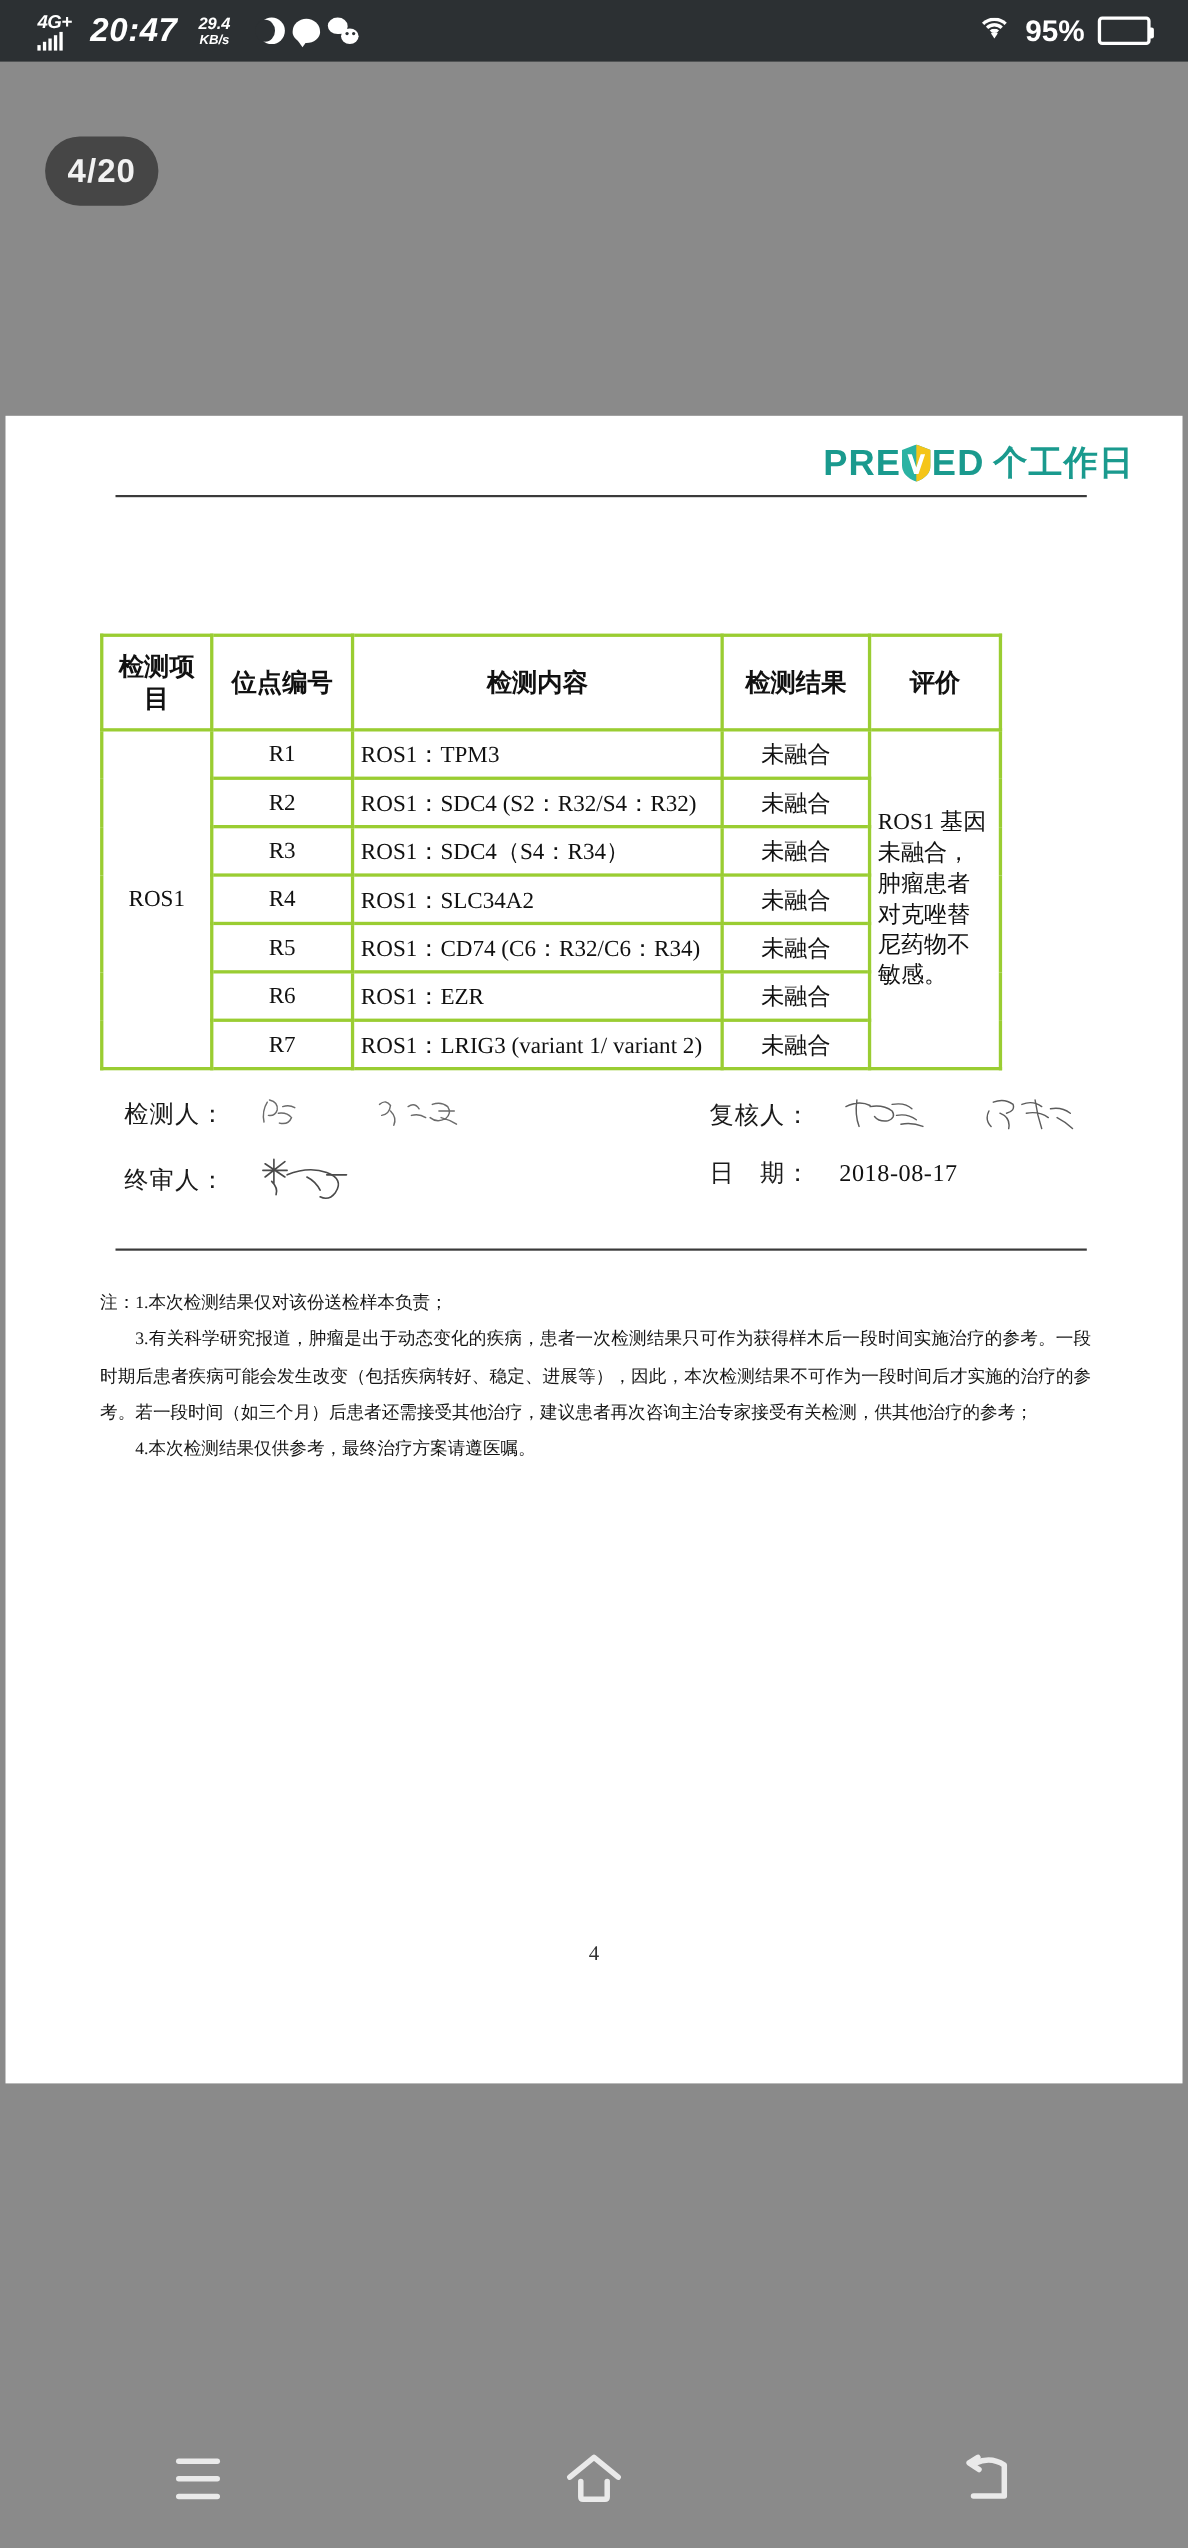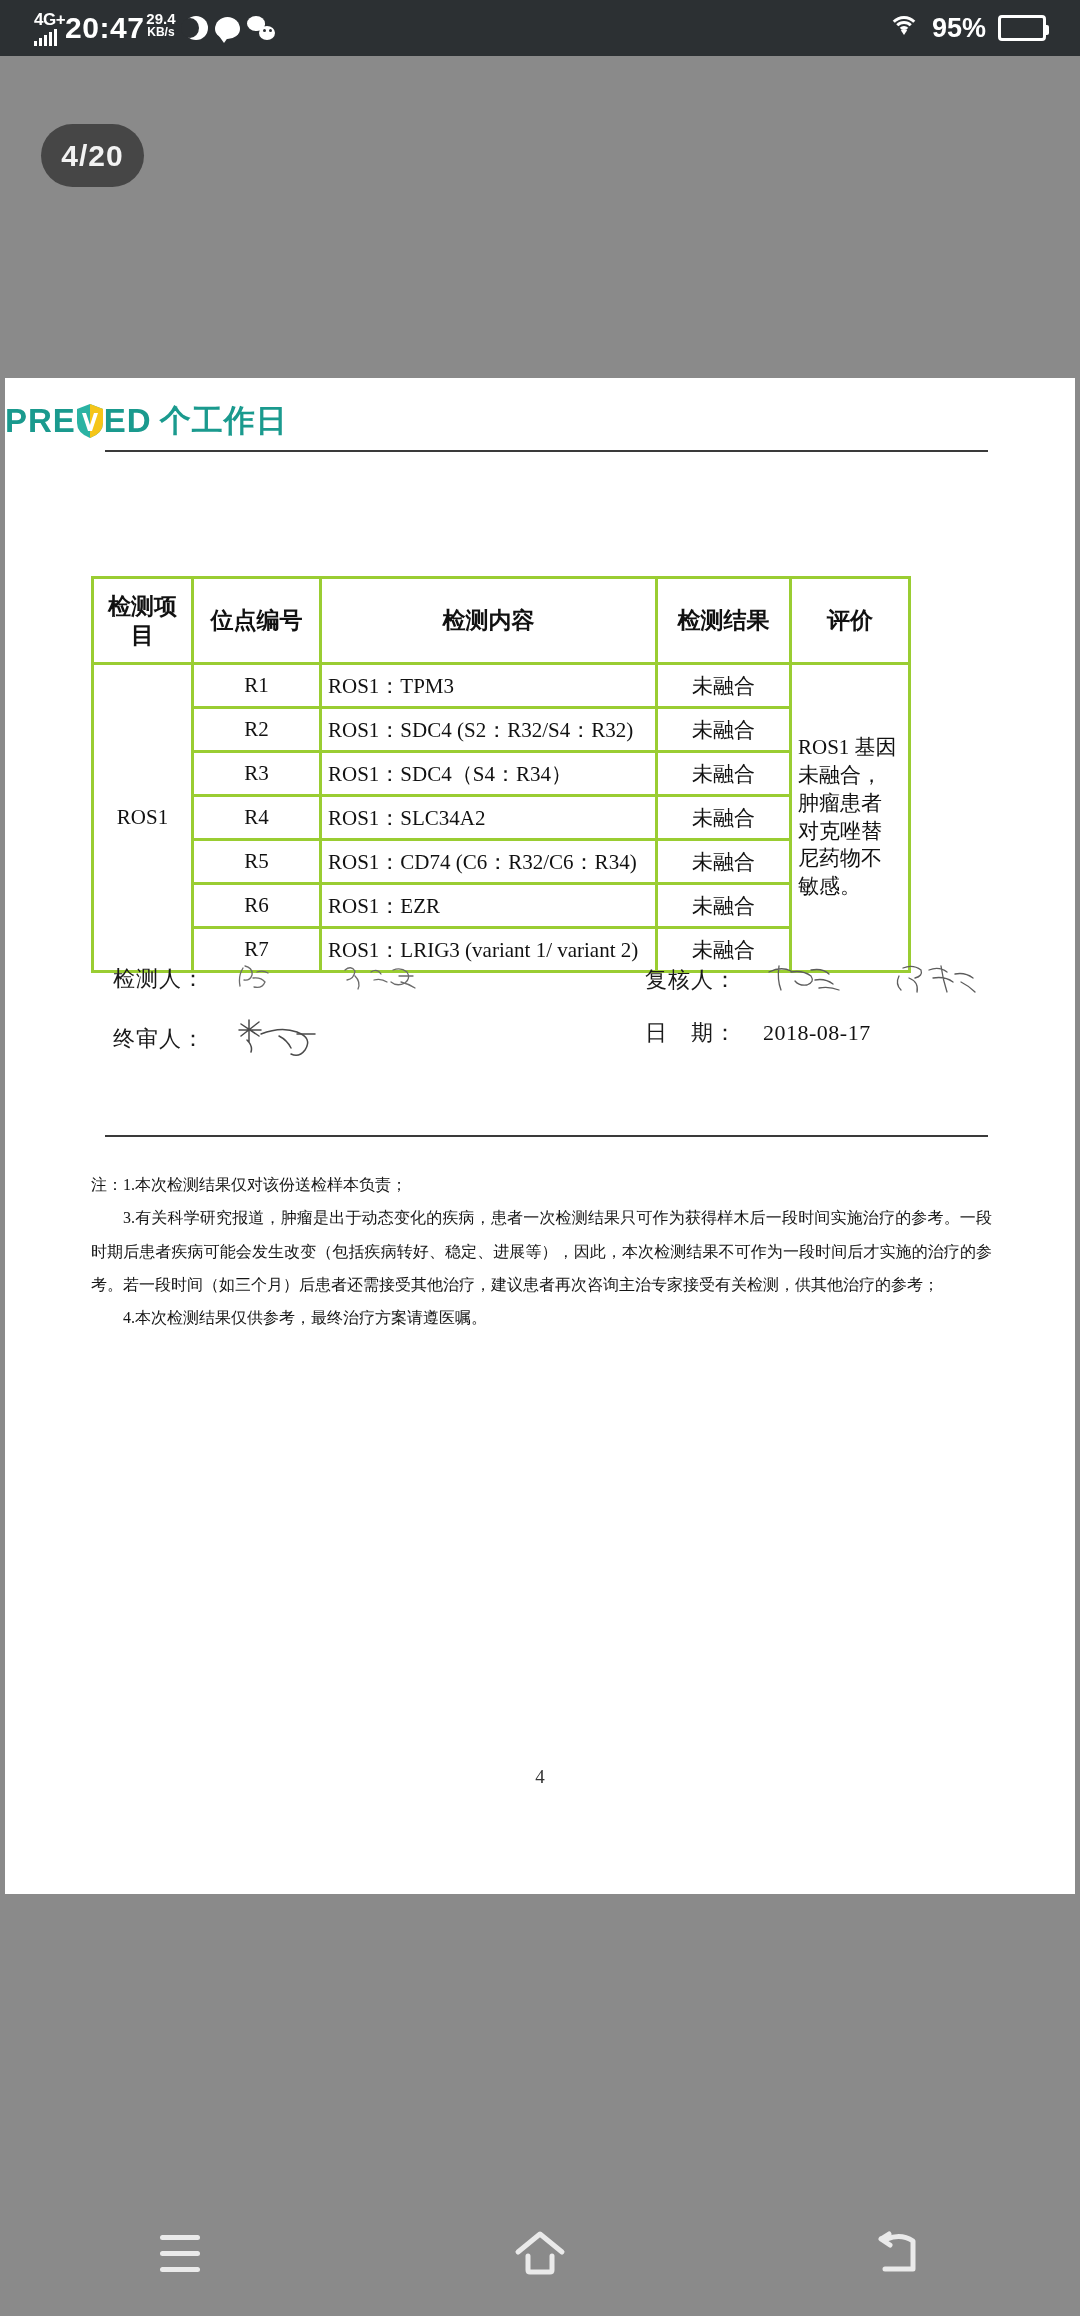--- a/index.html
+++ b/index.html
@@ -15,21 +15,21 @@
   .status-bar {
     position: absolute;
     left: 0; top: 0;
     width: 1080px; height: 56px;
     background: #2c3033;
     display: flex;
     align-items: center;
     padding: 0 34px;
     color: #ffffff;
   }
-  .sb-left { display: flex; gap: 0; }
+  .sb-left { display: flex; align-items: center; gap: 17px; font-style: italic; }
   .sb-right { margin-left: auto; display: flex; align-items: center; gap: 12px; }
 
   .net-type {
     display: flex; flex-direction: column; align-items: flex-start;
     line-height: 1;
   }
   .net-type-label { font-size: 17px; font-weight: bold; letter-spacing: -.5px; }
   .sig-bars { display: flex; align-items: flex-end; gap: 2px; height: 17px; margin-top: 1px;}
   .sig-bars i { width: 3px; background: #fff; display: block; }
   .sig-bars i:nth-child(1){height:5px}
@@ -116,21 +116,21 @@
     position: absolute;
     left: 5px; top: 378px;
     width: 1070px; height: 1516px;
     background: #ffffff;
   }
   .doc-inner { position: relative; width: 100%; height: 100%; }
 
   
   .logo-row {
     position: absolute; left: 0; right: 0; top: 22px;
-    display: flex; justify-content: flex-start; padding-right: 87px;
+    display: flex; justify-content: flex-end; padding-right: 44px;
     align-items: center;
   }
   .logo {
     display: flex; align-items: center;
     font-size: 33px; font-weight: bold; letter-spacing: 1px;
   }
   .logo-pre { color: #1a9a8e; }
   .logo-ed  { color: #1a9a8e; }
   .logo-shield {
     position: relative; width: 26px; height: 34px; margin: 0 1px;
@@ -179,21 +179,21 @@
   .cell-content{ text-align: left; padding-left: 14px; white-space: nowrap; }
   .cell-result { text-align: center; }
   .cell-eval   {
     text-align: left; vertical-align: top;
     font-family: "Liberation Sans", sans-serif;
     font-size: 22px; line-height: 1.32;
     padding: 6px 8px 6px 10px;
   }
 
   
-  .sig-area { position: absolute; left: 0; right: 0; top: 584px; height: 120px; padding-left: 32px; }
+  .sig-area { position: absolute; left: 0; right: 0; top: 618px; height: 120px; padding-left: 32px; }
   .sig-row { position: absolute; display: flex; align-items: center; }
   .sig-row.r1 { left: 108px; top: 0; }
   .sig-row.r2 { left: 108px; top: 56px; }
   .sig-row.r3 { left: 640px; top: 0; }
   .sig-row.r4 { left: 640px; top: 56px; }
   .sig-label {
     font-family: "Liberation Sans", sans-serif;
     font-size: 22px; color: #1a1a1a; letter-spacing: 1px;
   }
   .sig-value {

